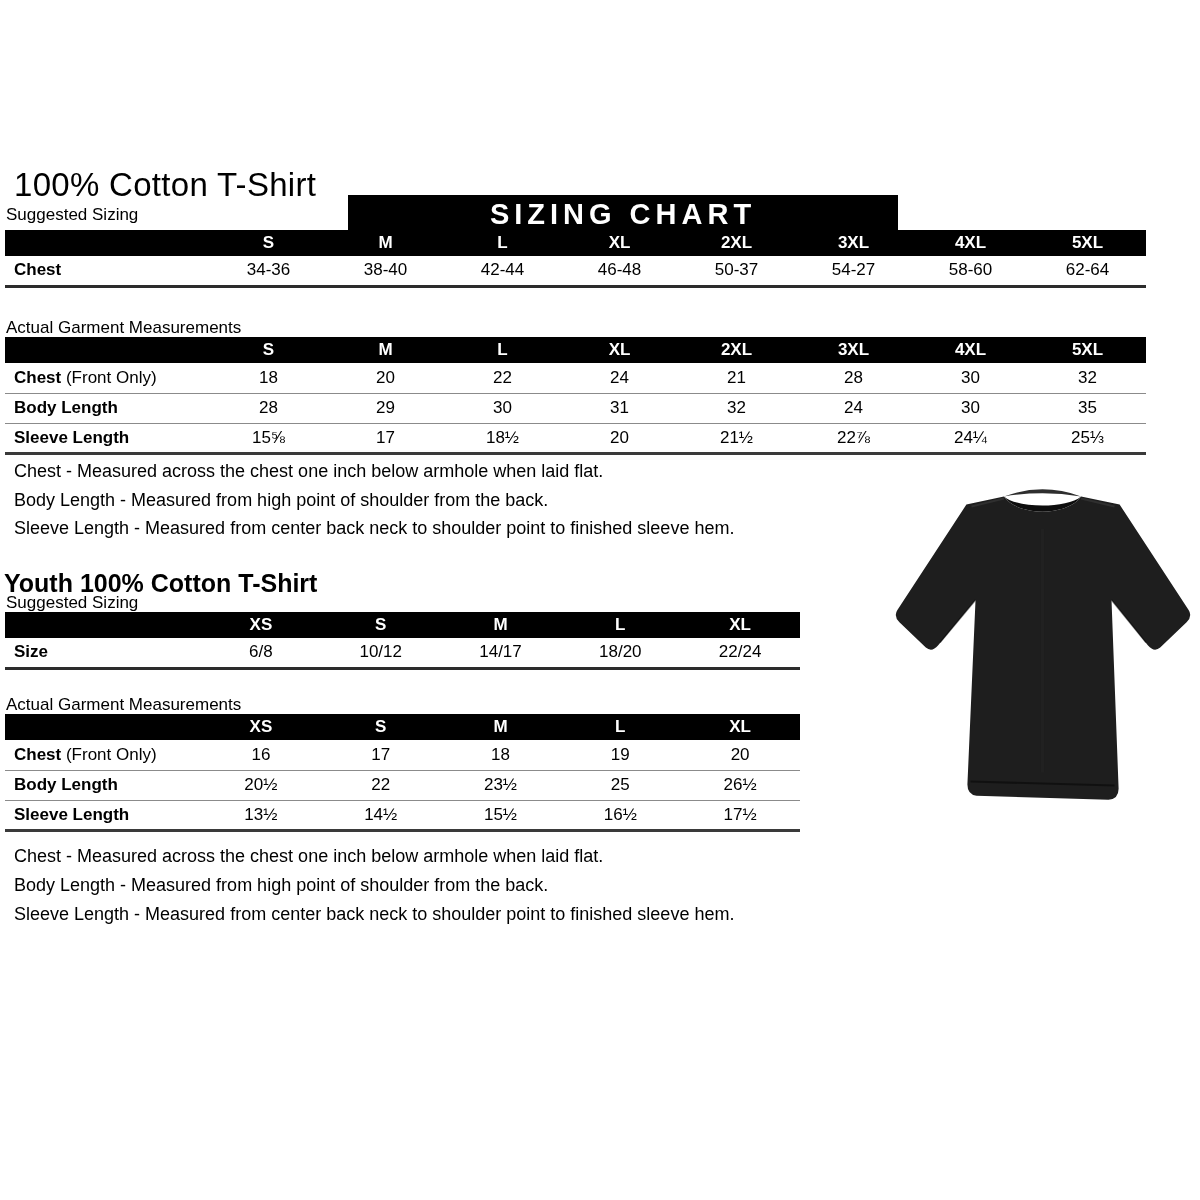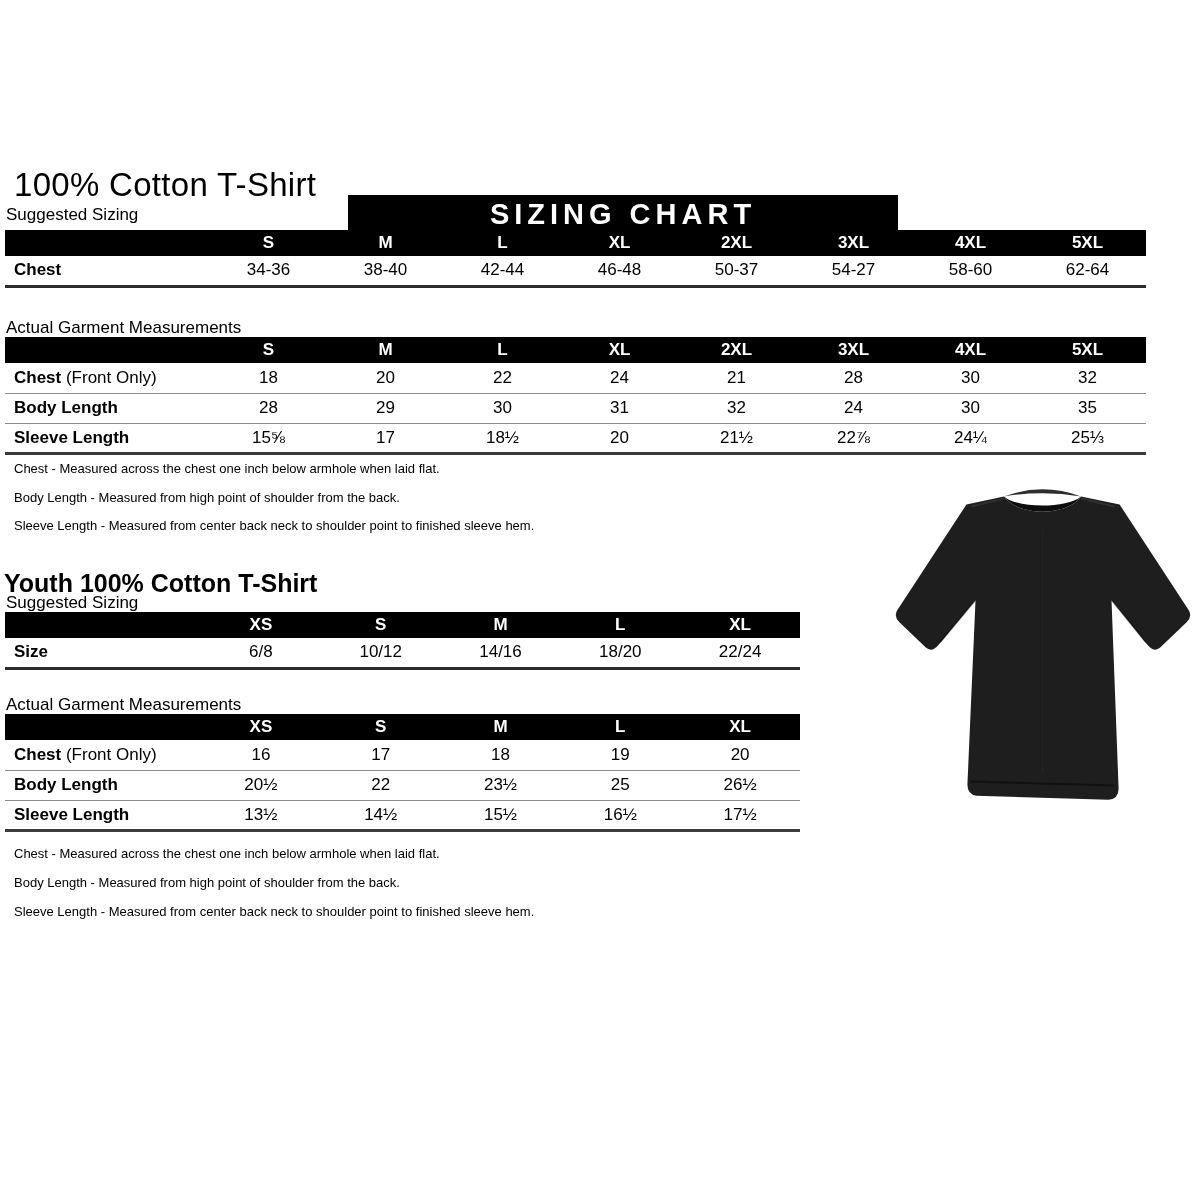--- a/index.html
+++ b/index.html
@@ -33,21 +33,21 @@
 
   .adult-w { width:1141px; }
   .youth-w { width:795px; }
   .adult-w .label-col { width:205px; }
   .youth-w .label-col { width:196px; }
 
   .single tbody tr { border-bottom:3px solid #2c2c2c; }
   .multi tbody tr  { border-bottom:1px solid #8b8b8b; }
   .multi tbody tr:last-child { border-bottom:3px solid #3a3a3a; }
 
-  .note { font-size:13px; white-space:nowrap; }
+  .note { font-size:18px; white-space:nowrap; }
 
   .tshirt { width:305px; height:345px; }
 </style>
 </head>
 <body>
 
 <div class="abs main-title" style="left:14px; top:166px;">100% Cotton T-Shirt</div>
 
 <div class="abs banner" style="left:348px; top:167px;margin-top:28px;">SIZING CHART</div>
 
@@ -157,21 +157,21 @@
           <th>M</th>
           <th>L</th>
           <th>XL</th>
         </tr>
       </thead>
       <tbody>
         <tr>
           <td class="label-col"><b>Size</b></td>
           <td>6/8</td>
           <td>10/12</td>
-          <td>14/16</td>
+          <td>14/17</td>
           <td>18/20</td>
           <td>22/24</td>
         </tr>
       </tbody>
     </table>
   </div>
 
 <div class="abs section-label" style="left:6px; top:695px;">Actual Garment Measurements</div>
 
 <div class="abs tbl youth-w multi" style="left:5px; top:714px;">

